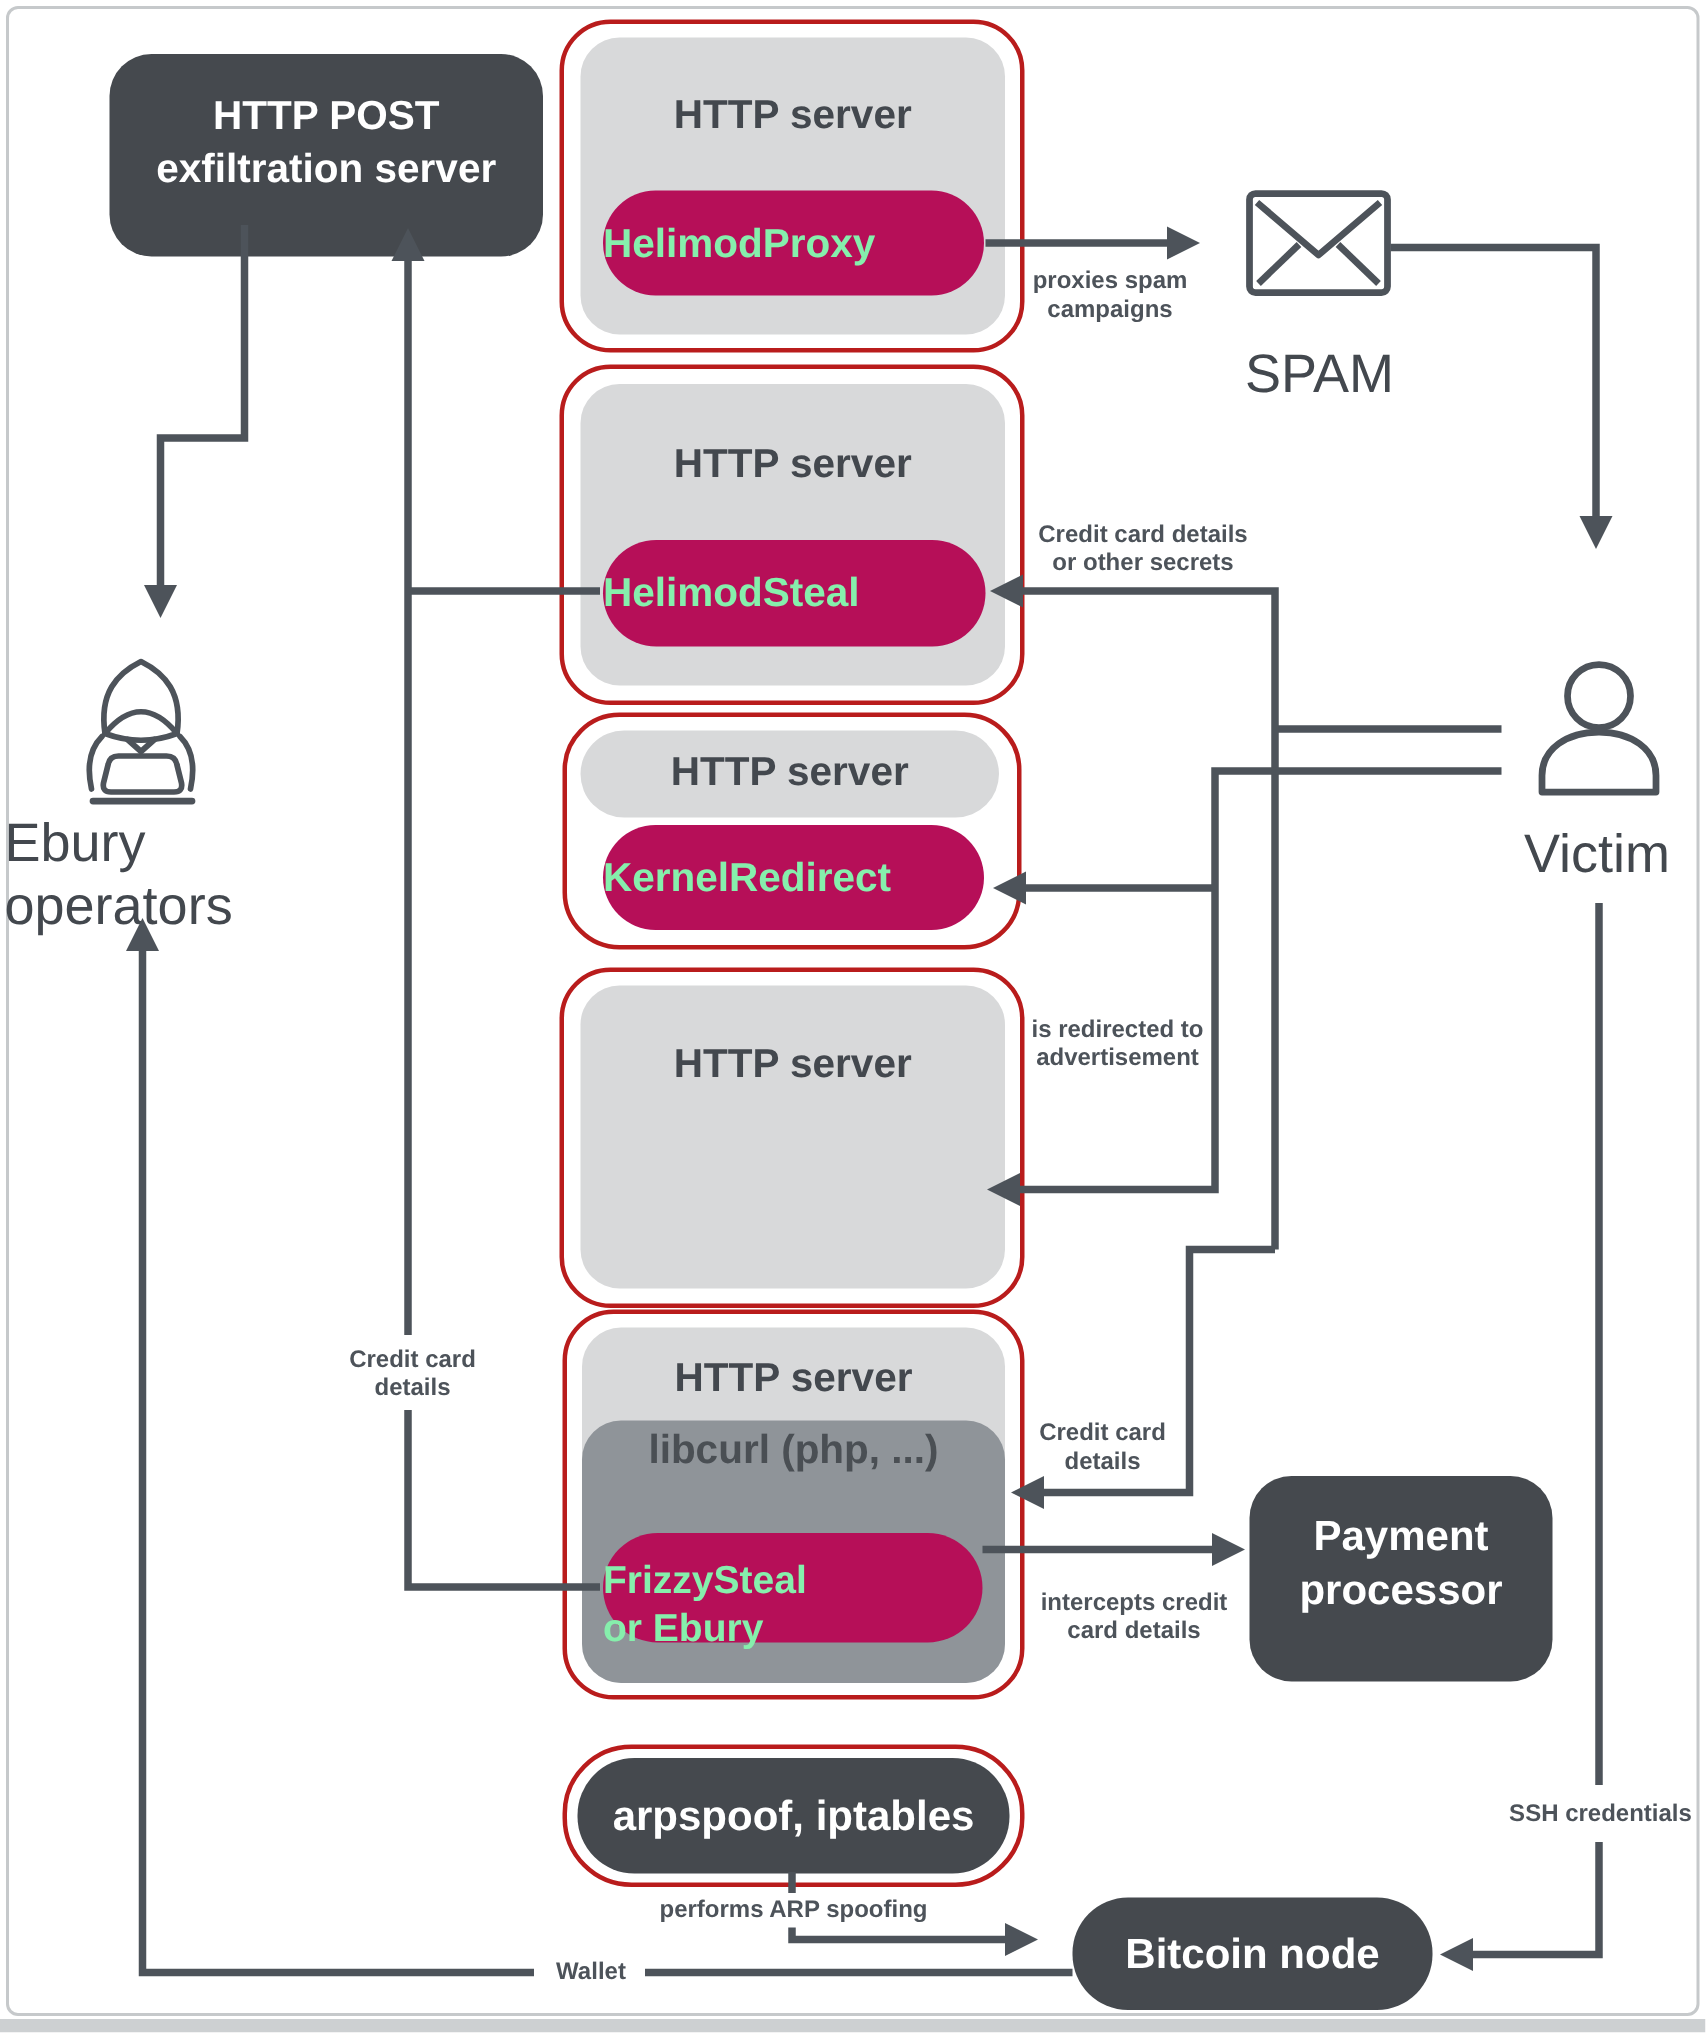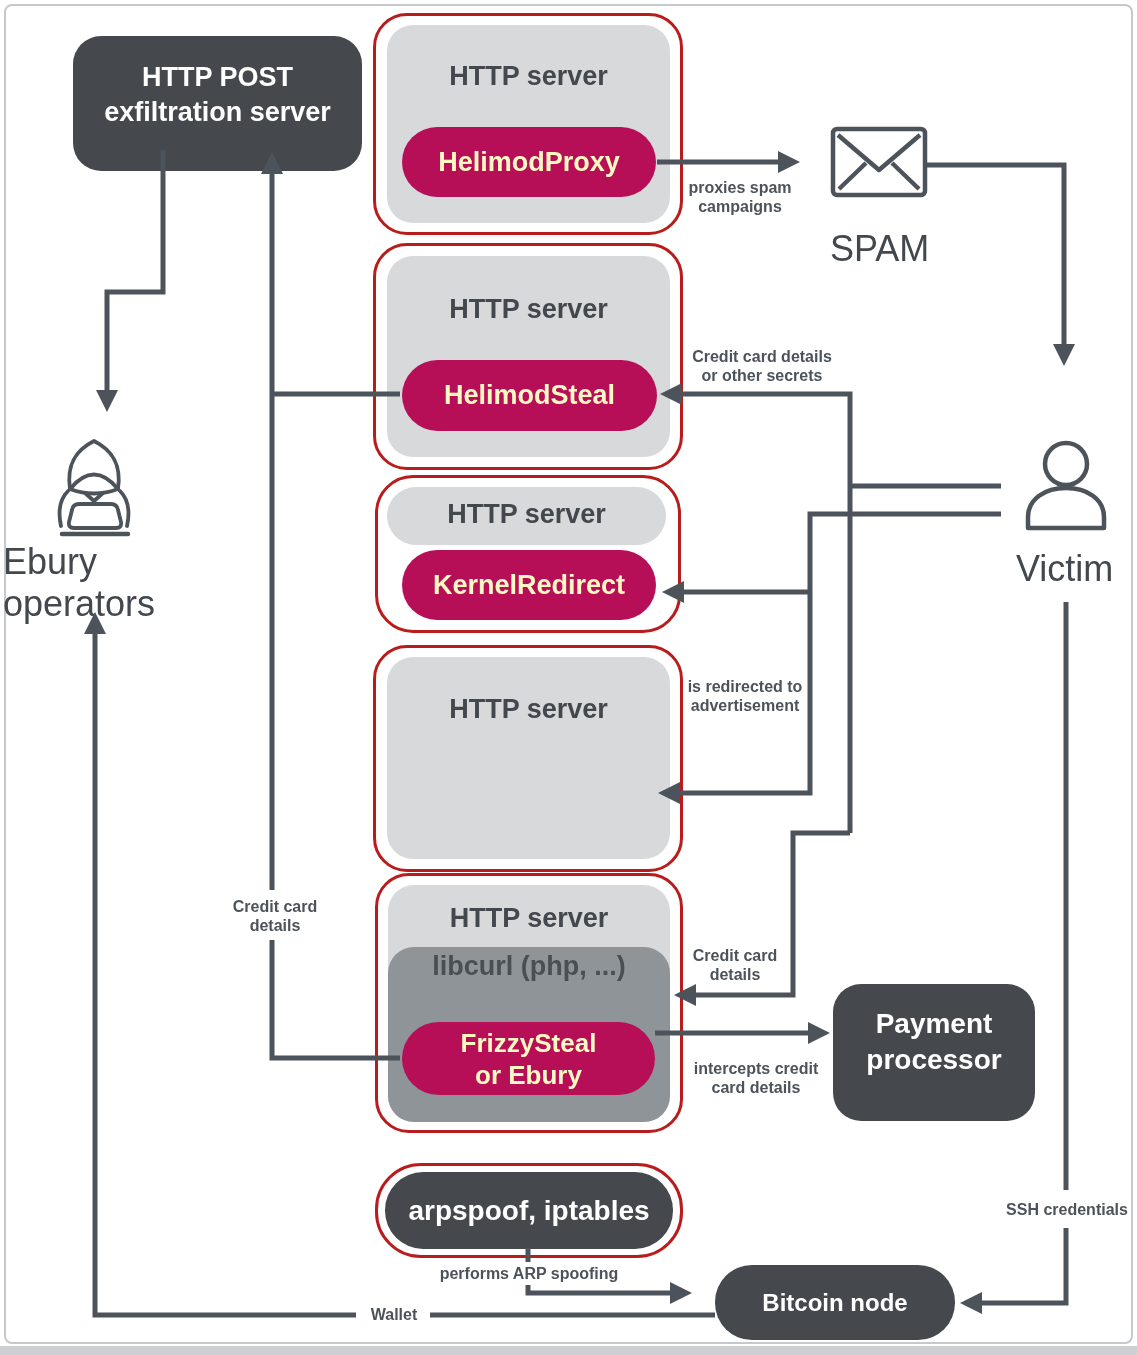--- a/index.html
+++ b/index.html
@@ -3,21 +3,21 @@
 <meta charset="utf-8">
 <style>
   html,body{margin:0;padding:0;background:#ffffff;}
   body{width:1137px;height:1355px;position:relative;font-family:"Liberation Sans",sans-serif;overflow:hidden;}
   .frame{position:absolute;left:4px;top:4px;width:1125px;height:1336px;border:2px solid #c6c9cb;border-radius:8px;}
   .bottom-strip{position:absolute;left:0;top:1346px;width:1137px;height:9px;background:#cdd0d2;}
   .darkbox{position:absolute;background:#45494e;color:#ffffff;font-weight:bold;text-align:center;}
   .server{position:absolute;background:#ffffff;border:3px solid #b91c1c;border-radius:34px;box-sizing:border-box;}
   .grayfill{position:absolute;background:#d8d9da;border-radius:26px;}
   .midgray{position:absolute;background:#8f9499;border-radius:26px;}
-  .pill{position:absolute;background:#b60f58;color:#fef9c3;font-weight:bold;font-size:27px;text-align:center;border-radius:37px;}
+  .pill{position:absolute;background:#b60f58;color:#86efac;font-weight:bold;font-size:27px;border-radius:37px;}
   .srv-title{font-size:27px;font-weight:bold;color:#43484e;text-align:center;white-space:pre-line;}
   .edge-label{position:absolute;font-size:16px;font-weight:bold;color:#4d535a;text-align:center;line-height:1.18;white-space:pre-line;}
   .actor-label{position:absolute;font-size:36px;font-weight:normal;color:#43484e;text-align:left;white-space:pre-line;}
   .multiline{white-space:pre-line;}
   svg{position:absolute;left:0;top:0;pointer-events:none;}
 </style>
 </head>
 <body>
 
 <div class="frame"></div>
@@ -55,36 +55,36 @@
   </div>
 </div>
 
 <div class="server" style="left:375px;top:873px;width:308px;height:260px;">
   <div class="grayfill" style="left:10px;top:9px;width:282px;height:237px;">
     <div class="srv-title" style="padding-top:18px;">HTTP server</div>
   </div>
   <div class="midgray" style="left:10px;top:71px;width:282px;height:175px;">
     <div class="srv-title" style="padding-top:4px;color:#4a4f54;">libcurl (php, ...)</div>
   </div>
-  <div class="pill multiline" style="left:24px;top:146px;width:253px;height:73px;font-size:26px;line-height:1.22;padding-top:6px;box-sizing:border-box;">FrizzySteal
+  <div class="pill multiline" style="left:24px;top:146px;width:253px;height:73px;font-size:26px;line-height:1.22;padding-top:16px;box-sizing:border-box;">FrizzySteal
 or Ebury</div>
 </div>
 
 <div class="server" style="left:375px;top:1163px;width:308px;height:95px;border-radius:46px;">
   <div class="darkbox" style="left:7px;top:6px;width:288px;height:77px;border-radius:38px;font-size:28px;line-height:77px;">
     <span>arpspoof, iptables</span>
   </div>
 </div>
 
 <div class="darkbox" style="left:833px;top:984px;width:202px;height:137px;border-radius:28px;font-size:28px;line-height:1.28;padding-top:22px;box-sizing:border-box;">
   <span class="multiline">Payment
 processor</span>
 </div>
 
-<div class="darkbox" style="left:715px;top:1265px;width:240px;height:75px;border-radius:37px;font-size:24px;line-height:75px;">
+<div class="darkbox" style="left:715px;top:1265px;width:240px;height:75px;border-radius:37px;font-size:28px;line-height:75px;">
   <span>Bitcoin node</span>
 </div>
 
 <div class="actor-label" style="left:830px;top:228px;width:100px;">SPAM</div>
 <div class="actor-label" style="left:1016px;top:548px;width:100px;">Victim</div>
 <div class="actor-label" style="left:3px;top:541px;width:200px;">Ebury operators</div>
 
 <div class="edge-label" style="left:665px;top:179px;width:150px;">proxies spam
 campaigns</div>
 <div class="edge-label" style="left:677px;top:348px;width:170px;">Credit card details

